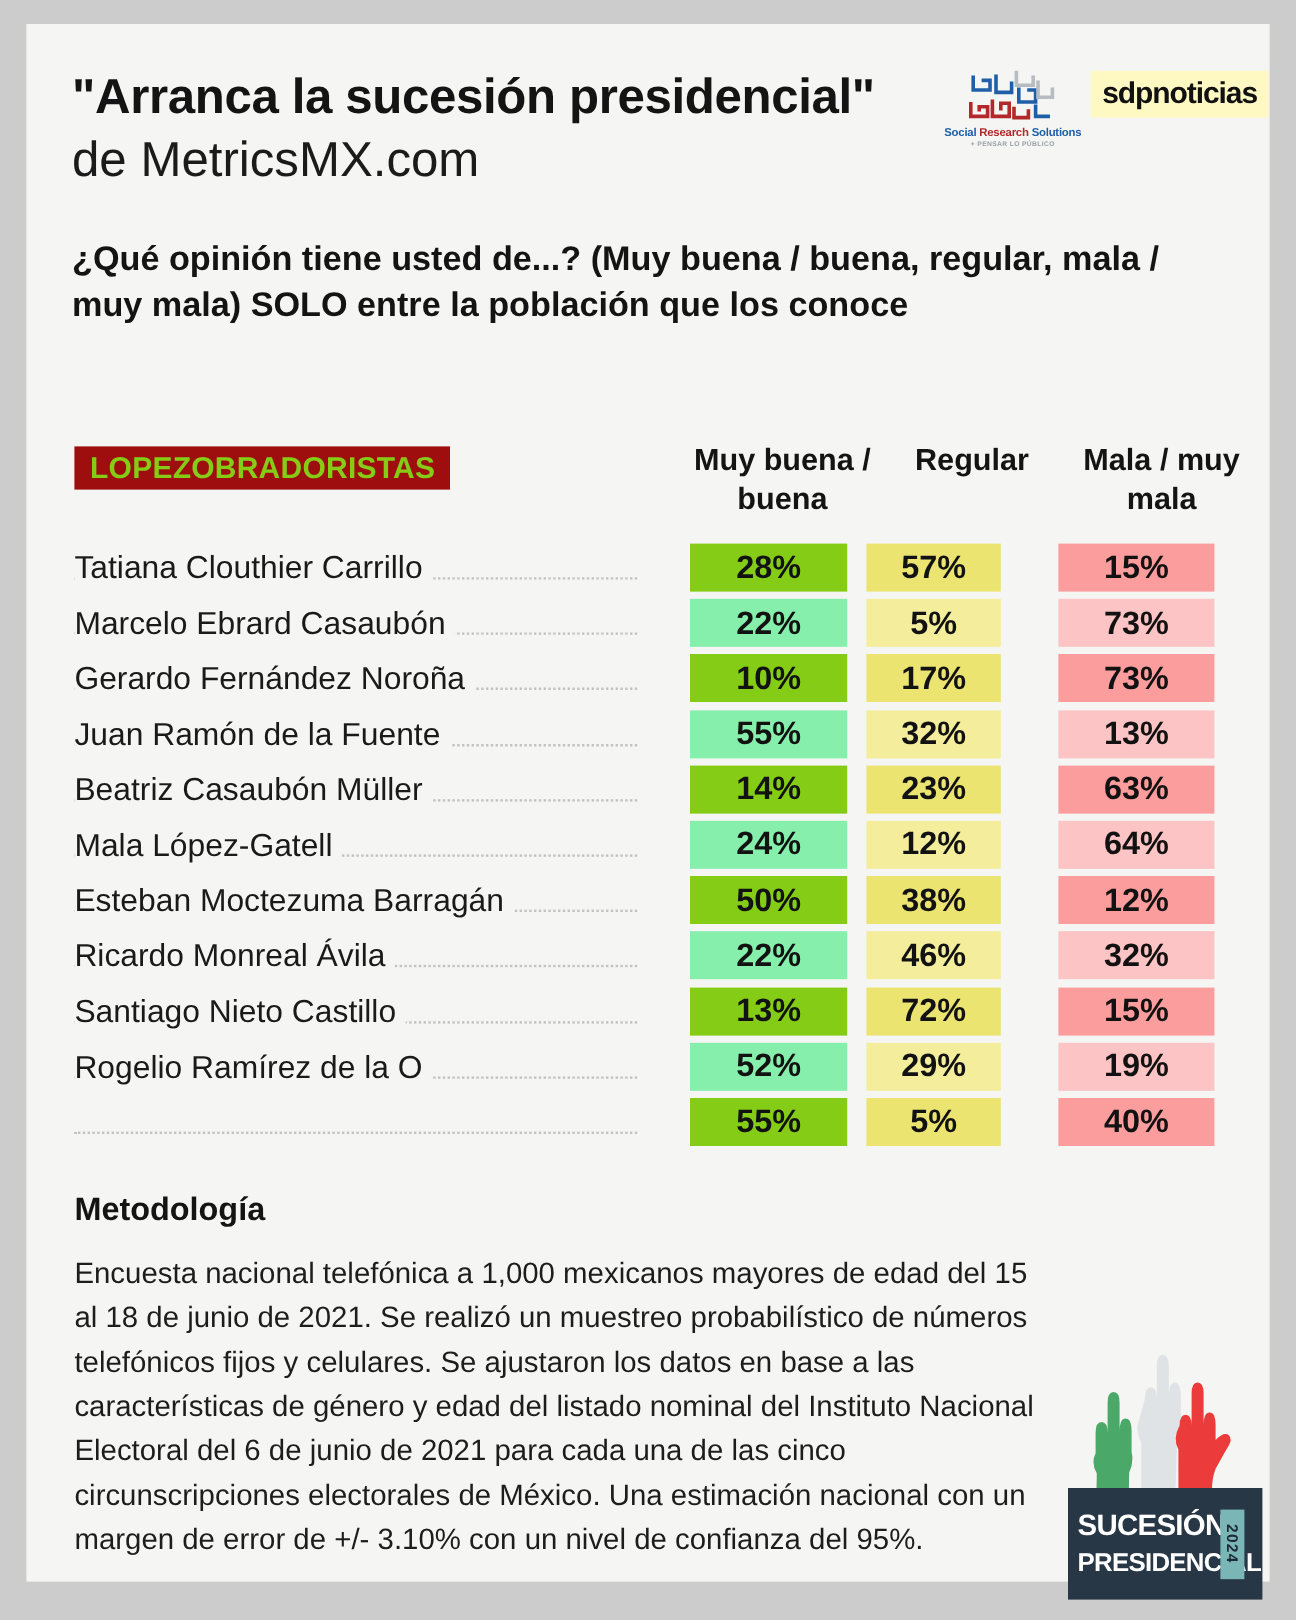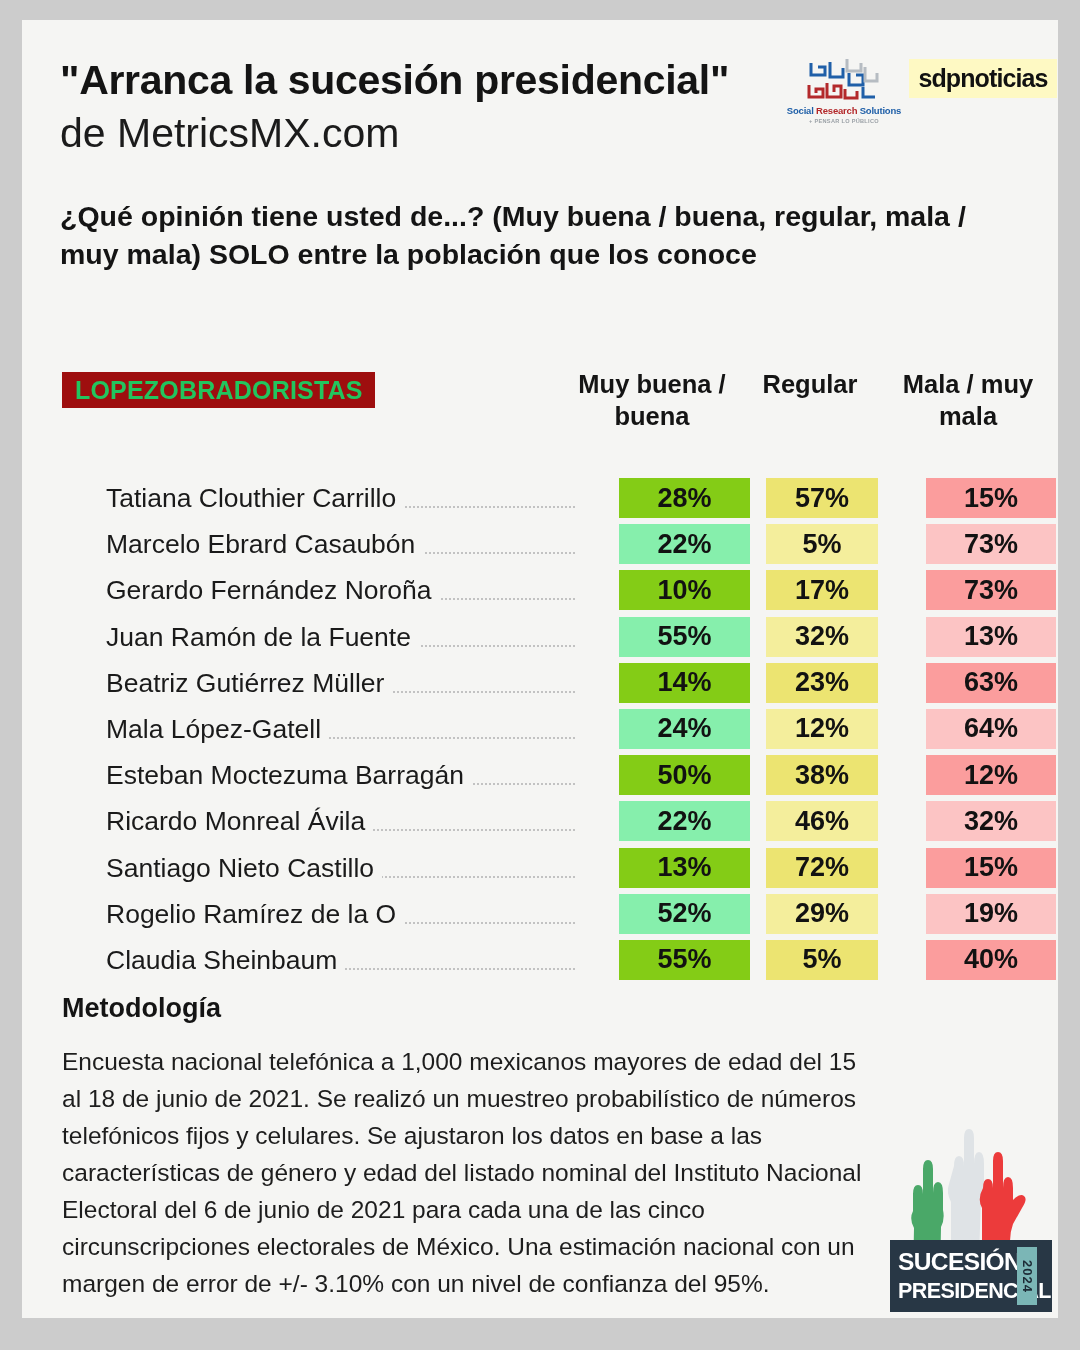--- a/index.html
+++ b/index.html
@@ -118,21 +118,21 @@
   }
 
   
   .badge {
     position: absolute;
     left: 40px;
     top: 352px;
     height: 36px;
     padding: 0 12px 0 13px;
     background: #9e0e0e;
-    color: #22c55e;
+    color: #84cc16;
     font-size: 25px;
     font-weight: 700;
     letter-spacing: 0.2px;
     display: flex;
     align-items: center;
   }
 
   .col-head {
     position: absolute;
     top: 348px;
@@ -142,23 +142,22 @@
     color: #141414;
     text-align: center;
   }
   .ch-green  { left: 540px; width: 180px; }
   .ch-yellow { left: 723px; width: 130px; }
   .ch-red    { left: 856px; width: 180px; }
 
   .rows {
     position: absolute;
     left: 0;
-    top: 457px;
+    top: 432px;
     width: 1005px;
-    margin-left: 44px;
   }
   .row {
     position: relative;
     height: 46.2px;
   }
   .name {
     position: absolute;
     left: 40px;
     top: 5px;
     font-size: 26.5px;
@@ -226,21 +225,21 @@
     top: 1088px;
     width: 178px;
     height: 208px;
   }
   .sp-hands { position: absolute; left: 0; top: 0; width: 178px; height: 160px; }
   .sp-box {
     position: absolute;
     left: 8px;
     top: 132px;
     width: 162px;
-    height: 72px;
+    height: 93px;
     background: #283745;
     display: flex;
     align-items: center;
   }
   .sp-words {
     margin-left: 8px;
     width: 116px;
     color: #ffffff;
     font-weight: 700;
     line-height: 1;
@@ -323,21 +322,21 @@
         </div>
         <div class="row">
           <div class="leader"></div>
           <div class="name">Juan Ramón de la Fuente</div>
           <div class="cell c-green g-light">55%</div>
           <div class="cell c-yellow y-light">32%</div>
           <div class="cell c-red r-light">13%</div>
         </div>
         <div class="row">
           <div class="leader"></div>
-          <div class="name">Beatriz Gutiérrez Müller</div>
+          <div class="name">Beatriz Casaubón Müller</div>
           <div class="cell c-green g-dark">14%</div>
           <div class="cell c-yellow y-dark">23%</div>
           <div class="cell c-red r-dark">63%</div>
         </div>
         <div class="row">
           <div class="leader"></div>
           <div class="name">Mala López-Gatell</div>
           <div class="cell c-green g-light">24%</div>
           <div class="cell c-yellow y-light">12%</div>
           <div class="cell c-red r-light">64%</div>
@@ -365,21 +364,20 @@
         </div>
         <div class="row">
           <div class="leader"></div>
           <div class="name">Rogelio Ramírez de la O</div>
           <div class="cell c-green g-light">52%</div>
           <div class="cell c-yellow y-light">29%</div>
           <div class="cell c-red r-light">19%</div>
         </div>
         <div class="row">
           <div class="leader"></div>
-          <div class="name">Claudia Sheinbaum</div>
           <div class="cell c-green g-dark">55%</div>
           <div class="cell c-yellow y-dark">5%</div>
           <div class="cell c-red r-dark">40%</div>
         </div>
       </div>
 
     <div class="meth-title">Metodología</div>
     <div class="meth-body">Encuesta nacional telefónica a 1,000 mexicanos mayores de edad del 15 al 18 de junio de 2021. Se realizó un muestreo probabilístico de números telefónicos fijos y celulares. Se ajustaron los datos en base a las características de género y edad del listado nominal del Instituto Nacional Electoral del 6 de junio de 2021 para cada una de las cinco circunscripciones electorales de México. Una estimación nacional con un margen de error de +/- 3.10% con un nivel de confianza del 95%.</div>
 
     <div class="sp-logo">

